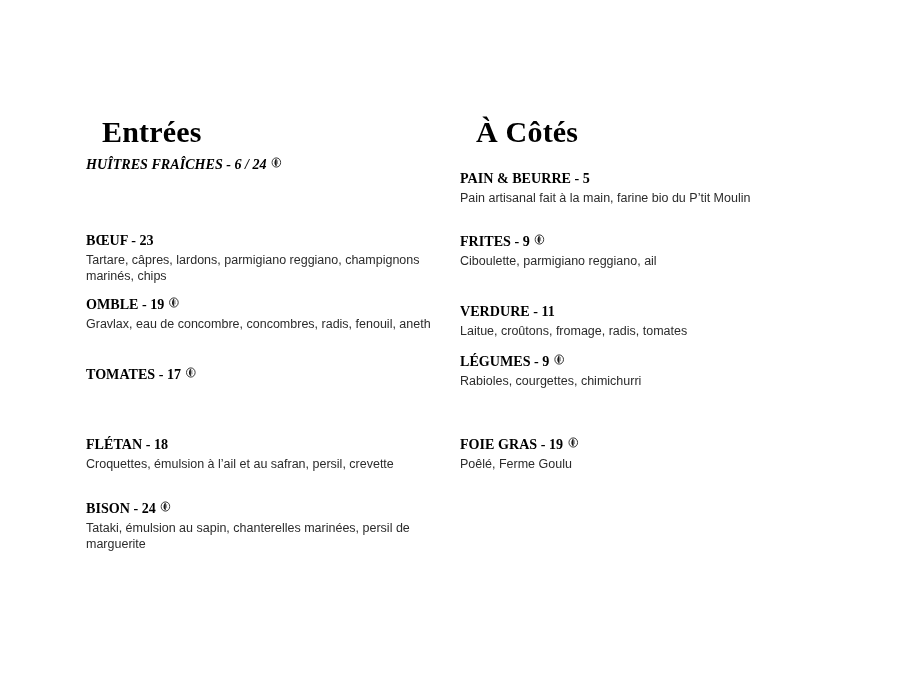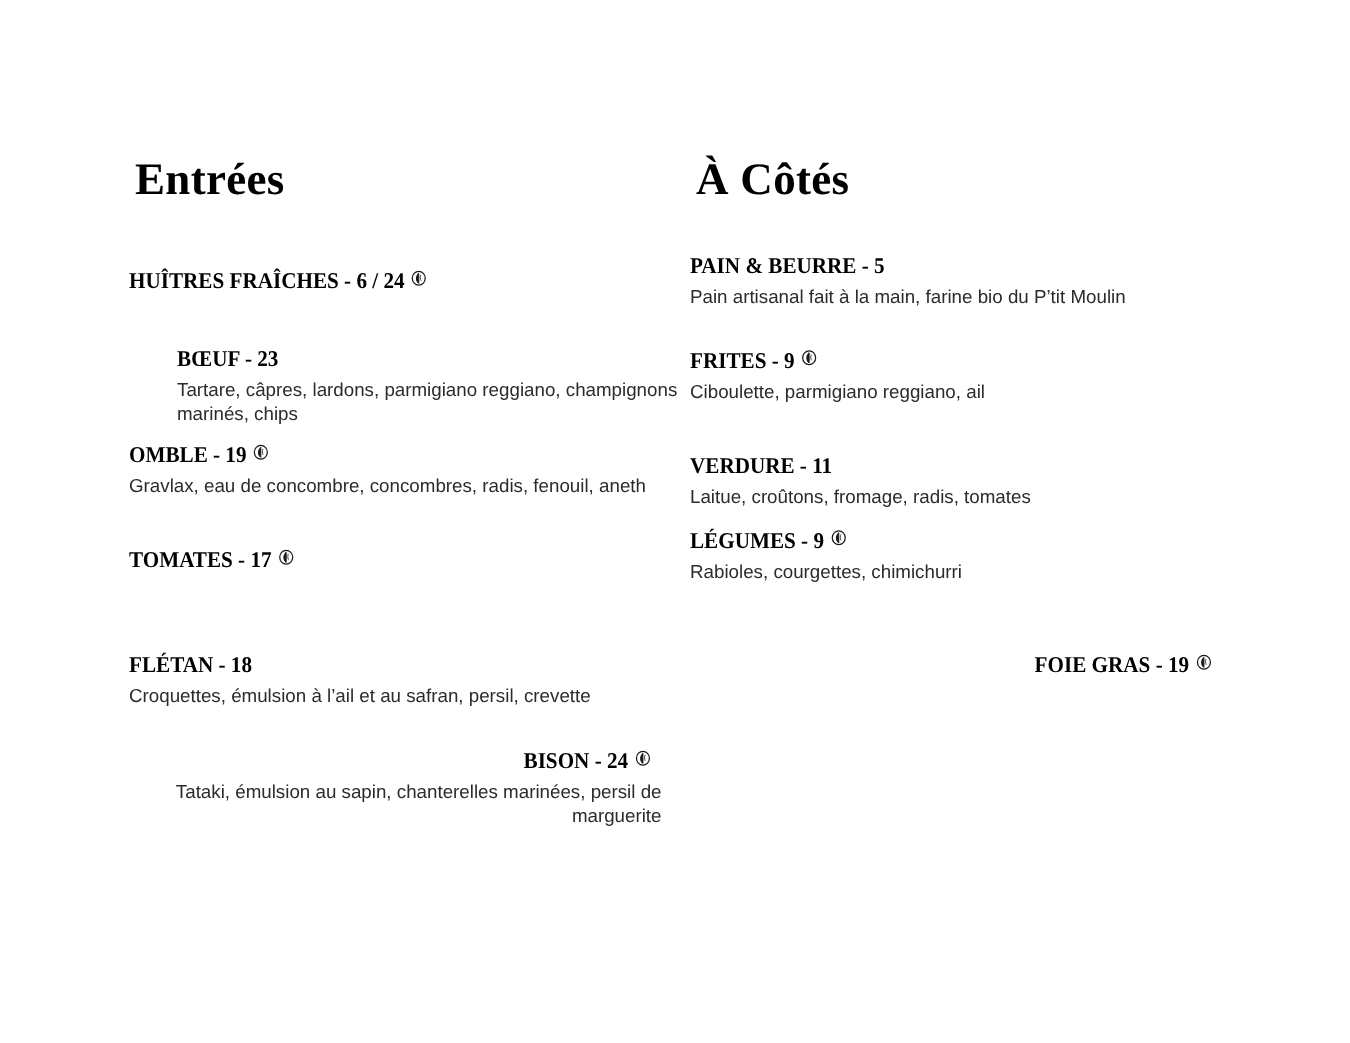--- a/index.html
+++ b/index.html
@@ -26,21 +26,21 @@
     width: 380px;
     height: 695px;
   }
   .column.left  { left: 86px; }
   .column.right { left: 460px; }
 
   .section-title {
     position: absolute;
     top: 99px;
     left: 0;
-    margin: 4px;
+    margin: 16px;
     font-family: "Liberation Serif", "DejaVu Serif", serif;
     font-weight: bold;
     font-size: 30px;
     line-height: 34px;
     letter-spacing: 0.2px;
     color: #000000;
     white-space: nowrap;
   }
 
   .menu-item {
@@ -84,29 +84,29 @@
   }
 </style>
 </head>
 <body>
 
 <div class="menu-page">
 
   <div class="column left">
     <h2 class="section-title">Entrées</h2>
     <div class="items">
-        <div class="menu-item" style="top: 180px;">
+        <div class="menu-item" style="top: 156px; font-style: italic;">
           <div class="item-head"><span class="item-name-price">HUÎTRES FRAÎCHES - 6 / 24</span><span class="diet-icon"><svg width="11" height="11" viewBox="0 0 11 11" aria-hidden="true">
                 <circle cx="5.5" cy="5.5" r="4.6" fill="none" stroke="#1a1a1a" stroke-width="0.9"></circle>
                 <path d="M5.5 1.6 C4.0 3.0 3.3 4.6 3.5 6.2 C3.65 7.6 4.45 8.6 5.5 9.2 Z" fill="#1a1a1a"></path>
                 <path d="M5.5 2.2 L5.5 9.0" stroke="#1a1a1a" stroke-width="0.65"></path>
                 <path d="M7.0 3.3 C6.5 4.3 6.5 6.0 7.1 7.2" stroke="#1a1a1a" stroke-width="0.55" fill="none"></path>
               </svg></span></div>
         </div>
-        <div class="menu-item" style="top: 232px; margin-left: 32px;">
+        <div class="menu-item" style="top: 232px;">
           <div class="item-head"><span class="item-name-price">BŒUF - 23</span></div>
           <p class="item-desc">Tartare, câpres, lardons, parmigiano reggiano, champignons marinés, chips</p>
         </div>
         <div class="menu-item" style="top: 296px;">
           <div class="item-head"><span class="item-name-price">OMBLE - 19</span><span class="diet-icon"><svg width="11" height="11" viewBox="0 0 11 11" aria-hidden="true">
                 <circle cx="5.5" cy="5.5" r="4.6" fill="none" stroke="#1a1a1a" stroke-width="0.9"></circle>
                 <path d="M5.5 1.6 C4.0 3.0 3.3 4.6 3.5 6.2 C3.65 7.6 4.45 8.6 5.5 9.2 Z" fill="#1a1a1a"></path>
                 <path d="M5.5 2.2 L5.5 9.0" stroke="#1a1a1a" stroke-width="0.65"></path>
                 <path d="M7.0 3.3 C6.5 4.3 6.5 6.0 7.1 7.2" stroke="#1a1a1a" stroke-width="0.55" fill="none"></path>
               </svg></span></div>
@@ -117,21 +117,21 @@
                 <circle cx="5.5" cy="5.5" r="4.6" fill="none" stroke="#1a1a1a" stroke-width="0.9"></circle>
                 <path d="M5.5 1.6 C4.0 3.0 3.3 4.6 3.5 6.2 C3.65 7.6 4.45 8.6 5.5 9.2 Z" fill="#1a1a1a"></path>
                 <path d="M5.5 2.2 L5.5 9.0" stroke="#1a1a1a" stroke-width="0.65"></path>
                 <path d="M7.0 3.3 C6.5 4.3 6.5 6.0 7.1 7.2" stroke="#1a1a1a" stroke-width="0.55" fill="none"></path>
               </svg></span></div>
         </div>
         <div class="menu-item" style="top: 436px;">
           <div class="item-head"><span class="item-name-price">FLÉTAN - 18</span></div>
           <p class="item-desc">Croquettes, émulsion à l’ail et au safran, persil, crevette</p>
         </div>
-        <div class="menu-item" style="top: 500px; text-align: right;">
+        <div class="menu-item" style="top: 500px;">
           <div class="item-head"><span class="item-name-price">BISON - 24</span><span class="diet-icon"><svg width="11" height="11" viewBox="0 0 11 11" aria-hidden="true">
                 <circle cx="5.5" cy="5.5" r="4.6" fill="none" stroke="#1a1a1a" stroke-width="0.9"></circle>
                 <path d="M5.5 1.6 C4.0 3.0 3.3 4.6 3.5 6.2 C3.65 7.6 4.45 8.6 5.5 9.2 Z" fill="#1a1a1a"></path>
                 <path d="M5.5 2.2 L5.5 9.0" stroke="#1a1a1a" stroke-width="0.65"></path>
                 <path d="M7.0 3.3 C6.5 4.3 6.5 6.0 7.1 7.2" stroke="#1a1a1a" stroke-width="0.55" fill="none"></path>
               </svg></span></div>
           <p class="item-desc">Tataki, émulsion au sapin, chanterelles marinées, persil de marguerite</p>
         </div>
       </div>
   </div>
@@ -158,24 +158,25 @@
         </div>
         <div class="menu-item" style="top: 353px;">
           <div class="item-head"><span class="item-name-price">LÉGUMES - 9</span><span class="diet-icon"><svg width="11" height="11" viewBox="0 0 11 11" aria-hidden="true">
                 <circle cx="5.5" cy="5.5" r="4.6" fill="none" stroke="#1a1a1a" stroke-width="0.9"></circle>
                 <path d="M5.5 1.6 C4.0 3.0 3.3 4.6 3.5 6.2 C3.65 7.6 4.45 8.6 5.5 9.2 Z" fill="#1a1a1a"></path>
                 <path d="M5.5 2.2 L5.5 9.0" stroke="#1a1a1a" stroke-width="0.65"></path>
                 <path d="M7.0 3.3 C6.5 4.3 6.5 6.0 7.1 7.2" stroke="#1a1a1a" stroke-width="0.55" fill="none"></path>
               </svg></span></div>
           <p class="item-desc">Rabioles, courgettes, chimichurri</p>
         </div>
-        <div class="menu-item" style="top: 436px; text-align: right;">
+        <div class="menu-item" style="top: 436px;">
           <div class="item-head"><span class="item-name-price">FOIE GRAS - 19</span><span class="diet-icon"><svg width="11" height="11" viewBox="0 0 11 11" aria-hidden="true">
                 <circle cx="5.5" cy="5.5" r="4.6" fill="none" stroke="#1a1a1a" stroke-width="0.9"></circle>
                 <path d="M5.5 1.6 C4.0 3.0 3.3 4.6 3.5 6.2 C3.65 7.6 4.45 8.6 5.5 9.2 Z" fill="#1a1a1a"></path>
                 <path d="M5.5 2.2 L5.5 9.0" stroke="#1a1a1a" stroke-width="0.65"></path>
                 <path d="M7.0 3.3 C6.5 4.3 6.5 6.0 7.1 7.2" stroke="#1a1a1a" stroke-width="0.55" fill="none"></path>
               </svg></span></div>
+          <p class="item-desc">Poêlé, Ferme Goulu</p>
         </div>
       </div>
   </div>
 
 </div>
 
 </body></html>

